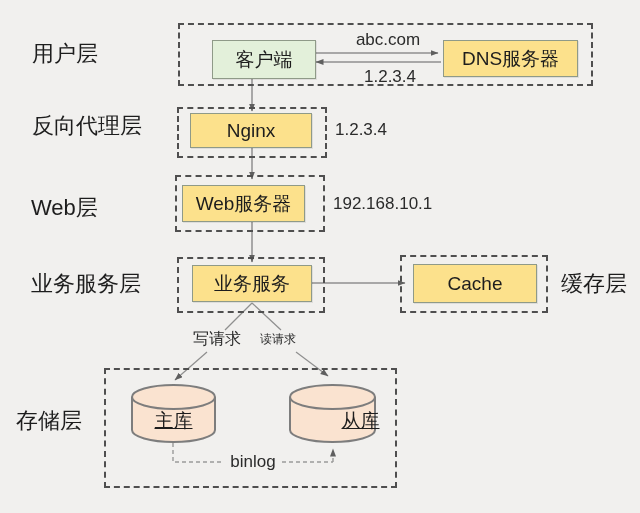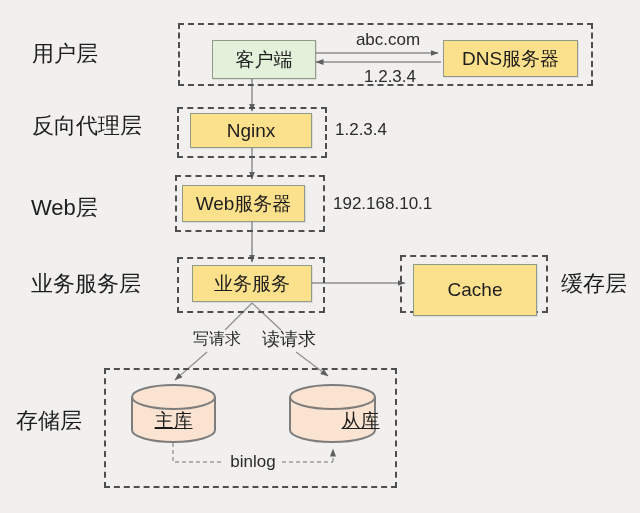--- a/index.html
+++ b/index.html
@@ -120,26 +120,26 @@
   <div class="dashed-box" style="left:175px;top:175px;width:150px;height:57px;"></div>
   <div class="dashed-box" style="left:177px;top:257px;width:148px;height:56px;"></div>
   <div class="dashed-box" style="left:400px;top:255px;width:148px;height:58px;"></div>
   <div class="dashed-box" style="left:104px;top:368px;width:293px;height:120px;"></div>
 
   <div class="node green" style="left:190px;top:40px;width:104px;height:39px;margin-left:22px;">客户端</div>
   <div class="node" style="left:443px;top:40px;width:135px;height:37px;">DNS服务器</div>
   <div class="node" style="left:190px;top:113px;width:122px;height:35px;">Nginx</div>
   <div class="node" style="left:182px;top:185px;width:123px;height:37px;">Web服务器</div>
   <div class="node" style="left:192px;top:265px;width:120px;height:37px;">业务服务</div>
-  <div class="node" style="left:413px;top:264px;width:124px;height:52px;">Cache</div>
+  <div class="node" style="left:413px;top:264px;width:124px;height:39px;">Cache</div>
 
   <div class="cyl-label" style="left:132px;top:408px;width:83px;">主库</div>
   <div class="cyl-label" style="left:290px;top:408px;width:85px;padding-left:28px;">从库</div>
 
   <div class="annotation center" style="left:348px;top:30px;width:80px;">abc.com</div>
   <div class="annotation center" style="left:350px;top:67px;width:80px;">1.2.3.4</div>
   <div class="annotation" style="left:335px;top:120px;">1.2.3.4</div>
   <div class="annotation" style="left:333px;top:194px;">192.168.10.1</div>
   <div class="annotation center" style="left:182px;top:329px;width:70px;font-size:16px;">写请求</div>
-  <div class="annotation center" style="left:254px;top:329px;width:70px;font-size:18px;">读请求</div>
+  <div class="annotation center" style="left:243px;top:329px;width:70px;font-size:12px;">读请求</div>
   <div class="annotation center" style="left:218px;top:452px;width:70px;">binlog</div>
 
 </div>
 
 </body></html>

